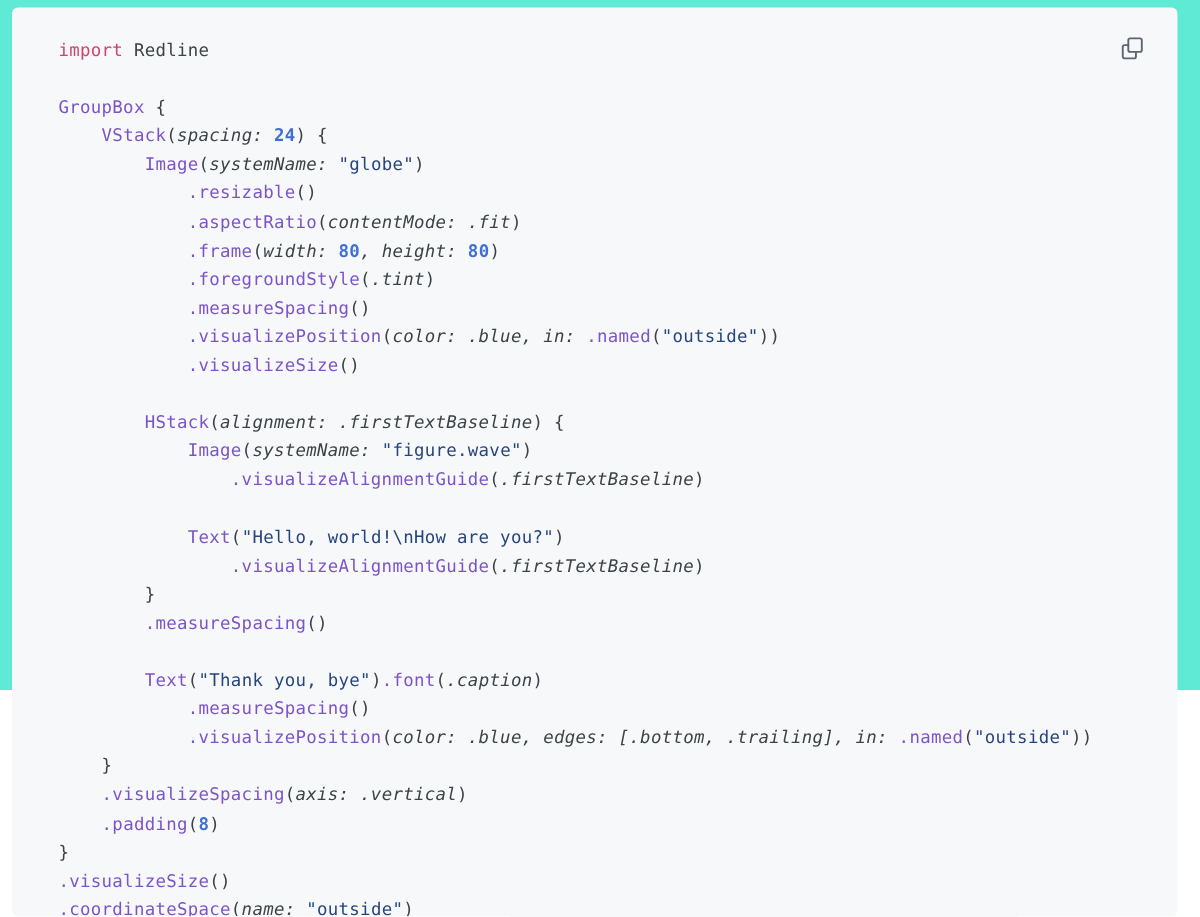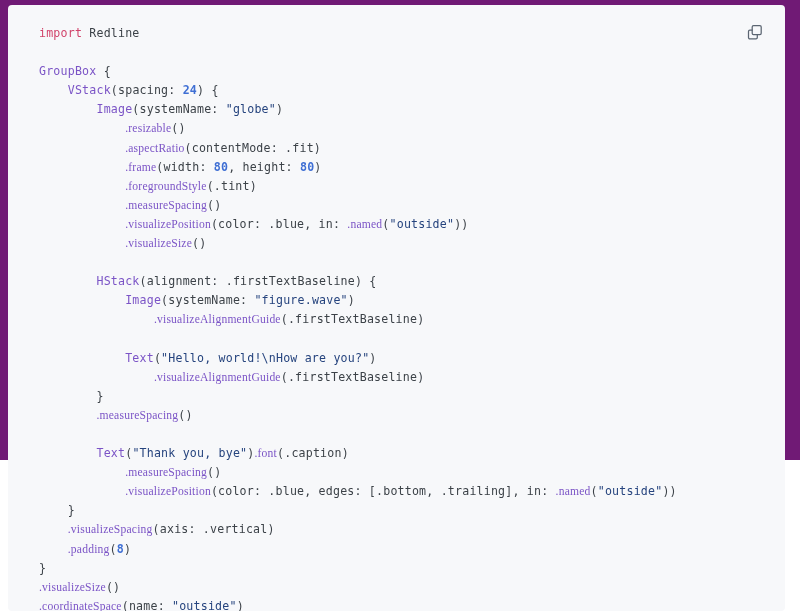--- a/index.html
+++ b/index.html
@@ -11,21 +11,21 @@
   body {
     width: 800px;
     height: 611px;
     overflow: hidden;
     font-family: "DejaVu Sans Mono", "Liberation Mono", monospace;
   }
   #root {
     position: relative;
     width: 800px;
     height: 460px;
-    background: #701a75;
+    background: #5eead4;
   }
   .code-panel {
     position: absolute;
     left: 8px;
     top: 5px;
     width: 777px;
     height: 606px;
     background: #f7f8fa;
     border-radius: 4px;
     overflow: hidden;
@@ -64,26 +64,26 @@
     letter-spacing: 0.2px;
     white-space: pre;
     color: #2f3338;
     -webkit-font-smoothing: antialiased;
   }
   .ln { display: block; min-height: 19.1px; }
 
   
   .tok-keyword   { color: #d1436a; }
   .tok-type      { color: #7b54c6; }
-  .tok-method    { color: #7b54c6; font-family: Liberation Serif, serif; }
+  .tok-method    { color: #7b54c6; }
   .tok-string    { color: #26447e; }
   .tok-number    { color: #3f6fd4; font-weight: bold; }
   .tok-plain     { color: #3c4248; }
   .tok-punct     { color: #3c4248; }
-  .tok-label     { color: #3c4248; }
+  .tok-label     { color: #3c4248; font-style: italic; }
 </style>
 </head>
 <body>
 
 <div id="root">
 
   <div class="code-panel">
 
     <button class="copy-button" title="Copy">
       <span>

